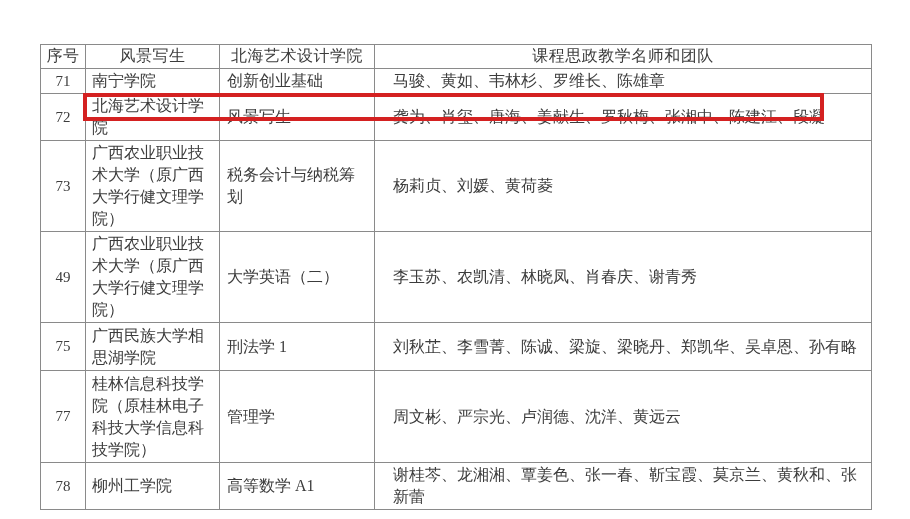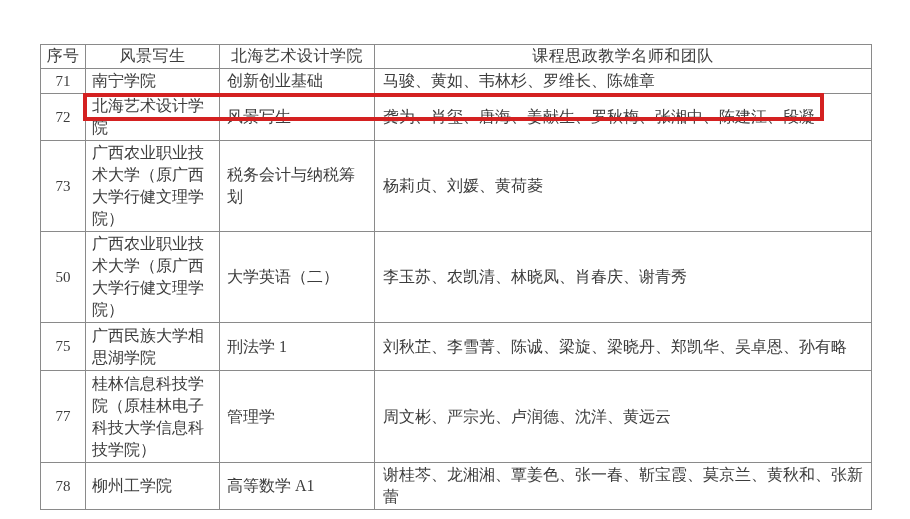--- a/index.html
+++ b/index.html
@@ -31,21 +31,21 @@
     letter-spacing:0.5px;
     margin-left:36px;
   }
   td.no { text-align:center; font-size:15px; font-family:"Liberation Serif","DejaVu Serif",serif; }
   td.school, td.course, td.teachers {
     text-align:left;
     padding:1px 4px 1px 6px;
     line-height:22px;
   }
   td.course { padding-left:7px; }
-  td.teachers { padding-left:8px; }
+  td.teachers { padding-left:18px; }
   .highlight-box {
     position:absolute;
     left:83px; top:93px;
     width:741px; height:28px;
     border:4px solid #d42121;
     pointer-events:none;
   }
 </style>
 </head>
 <body>
@@ -80,21 +80,21 @@
           <td class="course">风景写生</td>
           <td class="teachers">龚为、肖玺、唐海、姜献生、罗秋梅、张湘中、陈建江、段凝</td>
         </tr>
         <tr style="height: 69px;">
           <td class="no">73</td>
           <td class="school">广西农业职业技术大学（原广西大学行健文理学院）</td>
           <td class="course">税务会计与纳税筹划</td>
           <td class="teachers">杨莉贞、刘媛、黄荷菱</td>
         </tr>
         <tr style="height: 69px;">
-          <td class="no">50</td>
+          <td class="no">49</td>
           <td class="school">广西农业职业技术大学（原广西大学行健文理学院）</td>
           <td class="course">大学英语（二）</td>
           <td class="teachers">李玉苏、农凯清、林晓凤、肖春庆、谢青秀</td>
         </tr>
         <tr style="height: 48px;">
           <td class="no">75</td>
           <td class="school">广西民族大学相思湖学院</td>
           <td class="course">刑法学 1</td>
           <td class="teachers">刘秋芷、李雪菁、陈诚、梁旋、梁晓丹、郑凯华、吴卓恩、孙有略</td>
         </tr>

